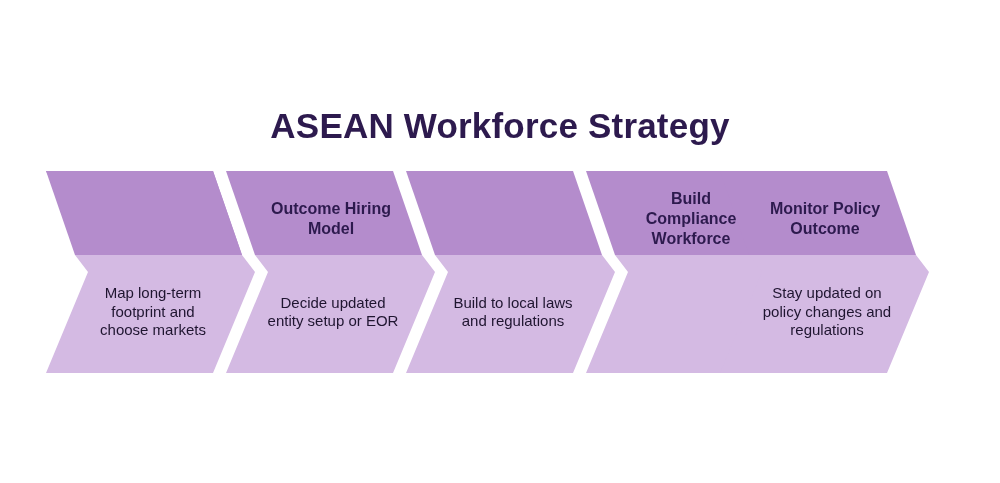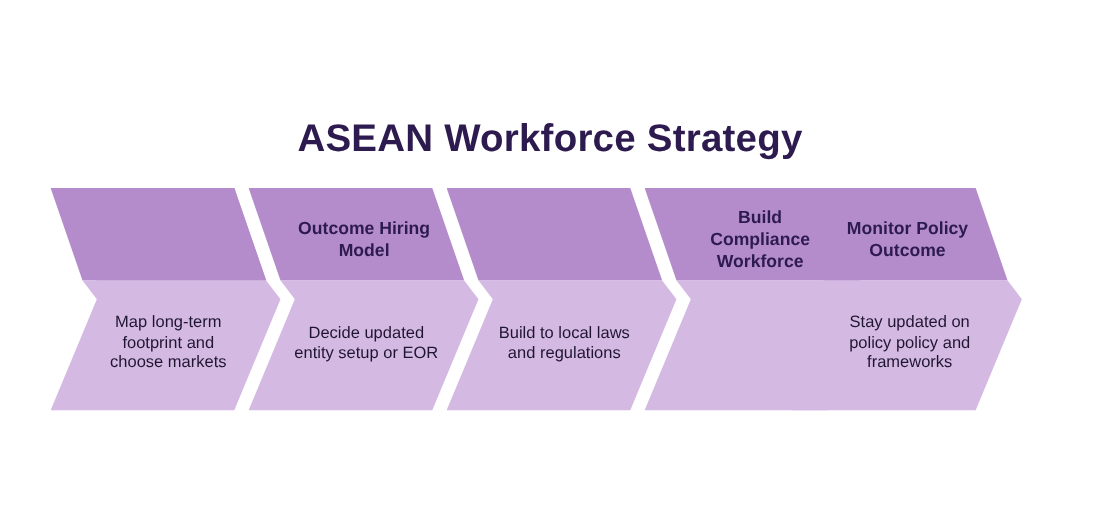--- a/index.html
+++ b/index.html
@@ -54,14 +54,14 @@
   </svg>
   <div class="head">Build Compliance Workforce</div>
 </div>
 
 <div class="chev" style="left:720px;">
   <svg width="210" height="203">
     <polygon points="0,0 167,0 196,84 29,84" fill="#b48ccc"></polygon>
     <polygon points="29,84 196,84 209,101 167,202 0,202 42,101" fill="#d4bae3"></polygon>
   </svg>
   <div class="head">Monitor Policy Outcome</div>
-  <div class="desc">Stay updated on policy policy and frameworks</div>
+  <div class="desc">Stay updated on policy changes and regulations</div>
 </div>
 
 </body></html>

